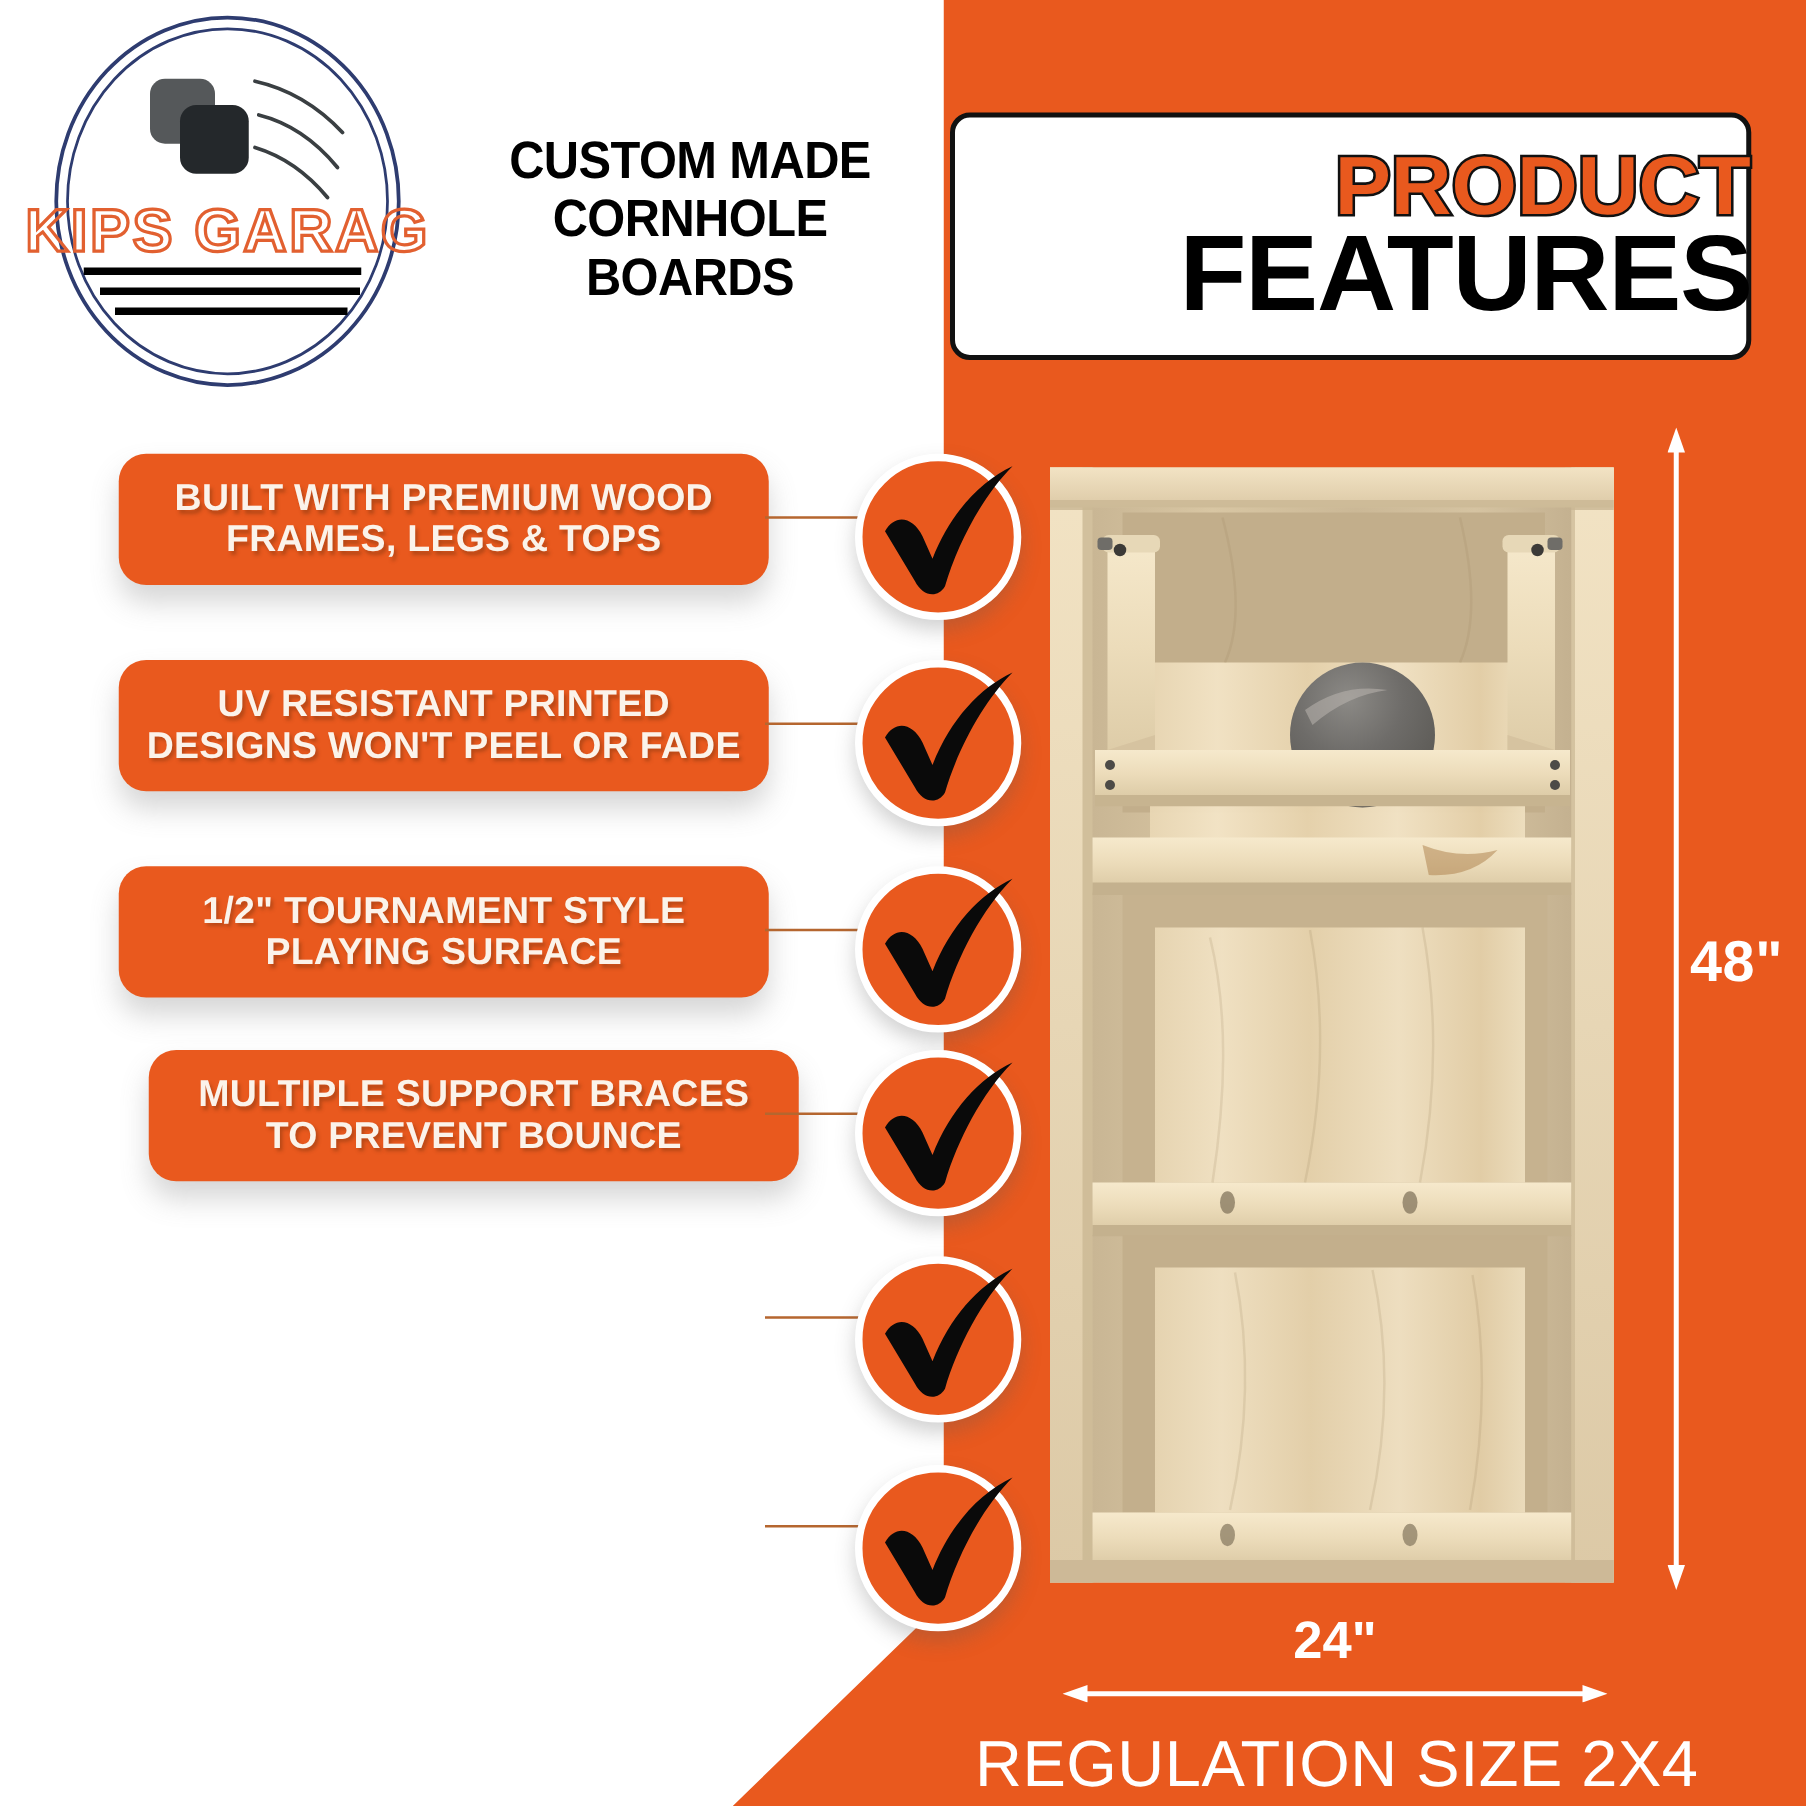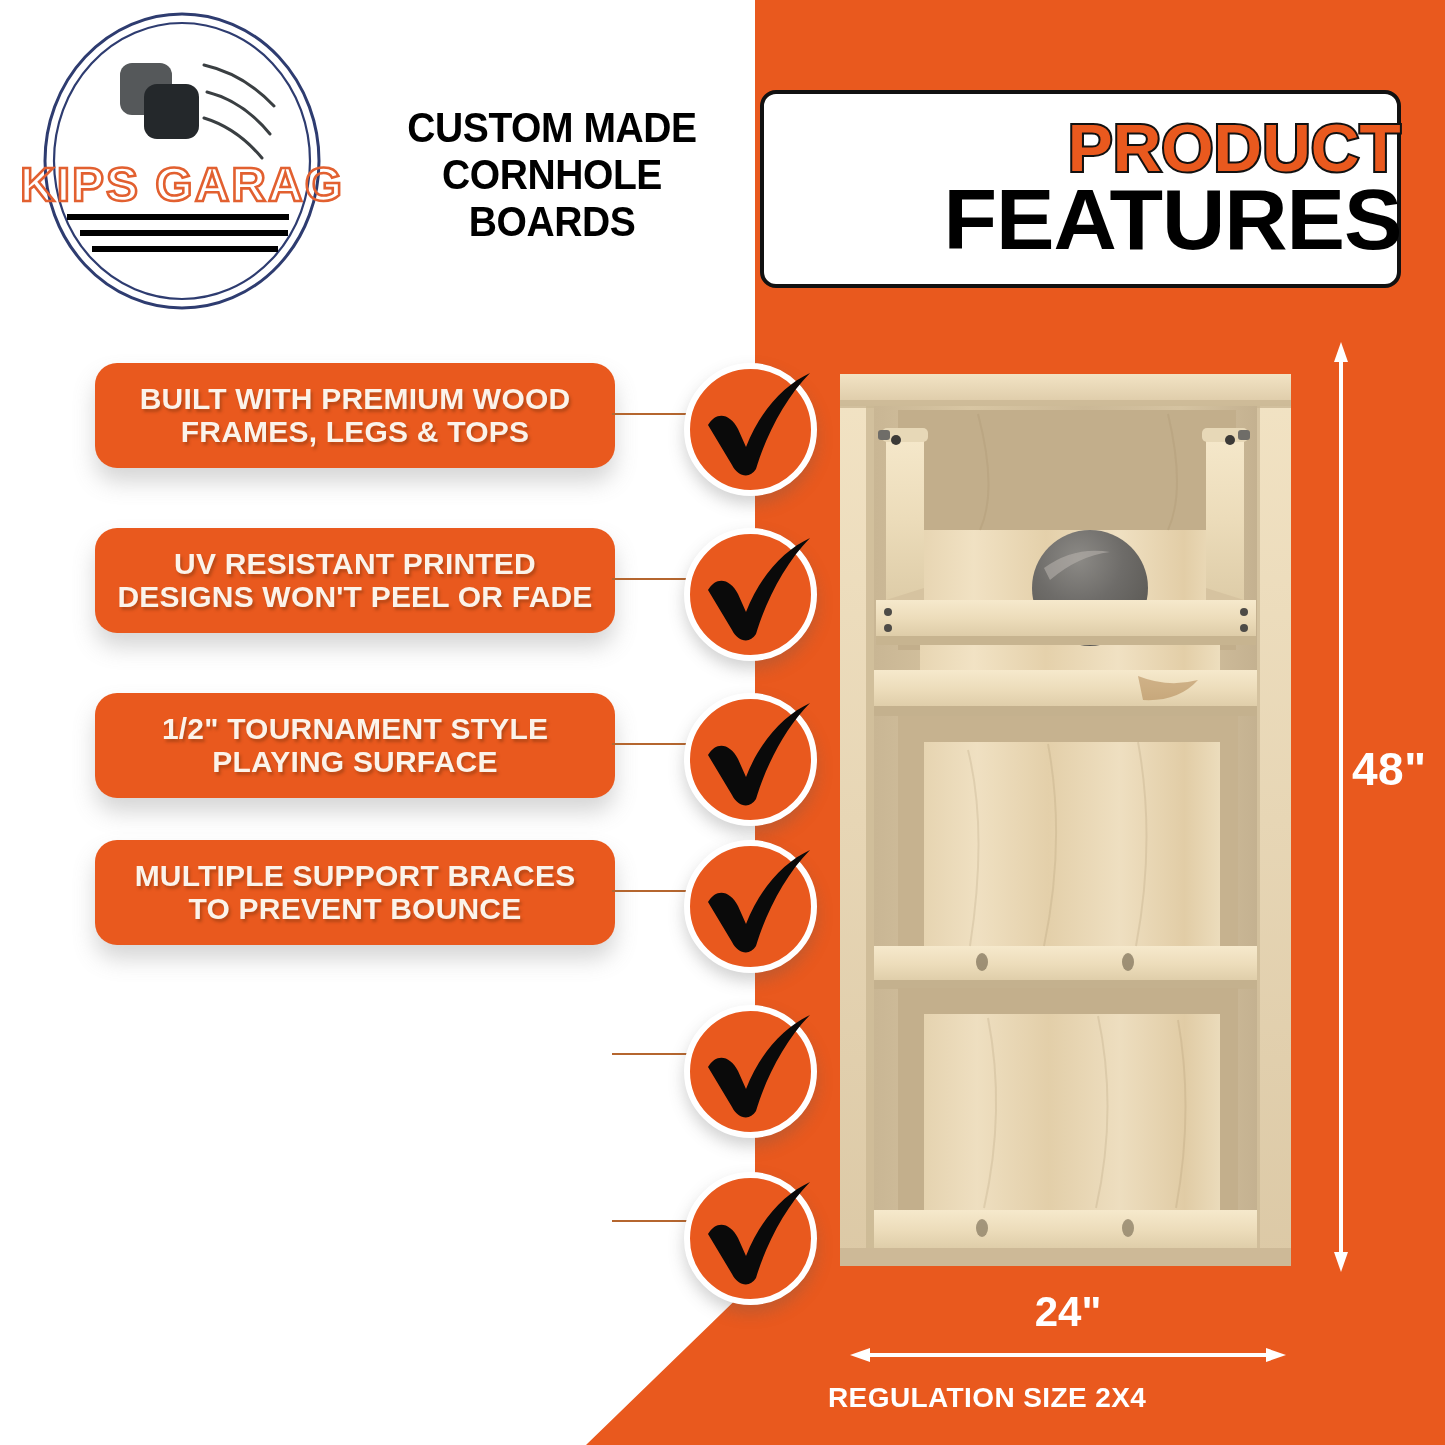--- a/index.html
+++ b/index.html
@@ -98,22 +98,22 @@
   .dim-v-label{
     position:absolute;left:1352px;top:742px;z-index:7;
     color:#fff;font-weight:700;font-size:46px;letter-spacing:0.5px;
   }
   .dim-h{position:absolute;left:850px;top:1348px;width:436px;height:14px;z-index:6;}
   .dim-h-label{
     position:absolute;left:850px;top:1288px;width:436px;text-align:center;z-index:7;
     color:#fff;font-weight:700;font-size:42px;
   }
   .reg-label{
-    position:absolute;left:828px;top:1382px;width:520px;z-index:7;
-    color:#fff;font-weight:700;font-size:28px;letter-spacing:0.4px;white-space:nowrap;
+    position:absolute;left:780px;top:1382px;width:520px;z-index:7;
+    color:#fff;font-weight:400;font-size:52px;letter-spacing:0.4px;white-space:nowrap;
   }
 </style>
 </head>
 <body>
 
 <div id="stage">
 
   <div class="orange-panel"></div>
 
   <div class="logo">
@@ -173,21 +173,21 @@
     </div>
     <div class="connector" style="top:50px;"></div>
     <div class="check-circle">
       <svg viewBox="0 0 150 150">
         <path d="M22 72 C30 58 44 60 52 76 L60 94 C74 58 98 32 124 20 C100 44 80 82 70 116 C64 126 52 124 46 112 Z" fill="#0a0a0a"></path>
       </svg>
     </div>
   </div>
 
   <div class="feature-row" style="top:840px;">
-    <div class="pill" style="height:105px;">
+    <div class="pill" style="height:105px;margin-left:24px;">
       <span>MULTIPLE SUPPORT BRACES TO PREVENT BOUNCE</span>
     </div>
     <div class="connector" style="top:50px;"></div>
     <div class="check-circle">
       <svg viewBox="0 0 150 150">
         <path d="M22 72 C30 58 44 60 52 76 L60 94 C74 58 98 32 124 20 C100 44 80 82 70 116 C64 126 52 124 46 112 Z" fill="#0a0a0a"></path>
       </svg>
     </div>
   </div>
 

